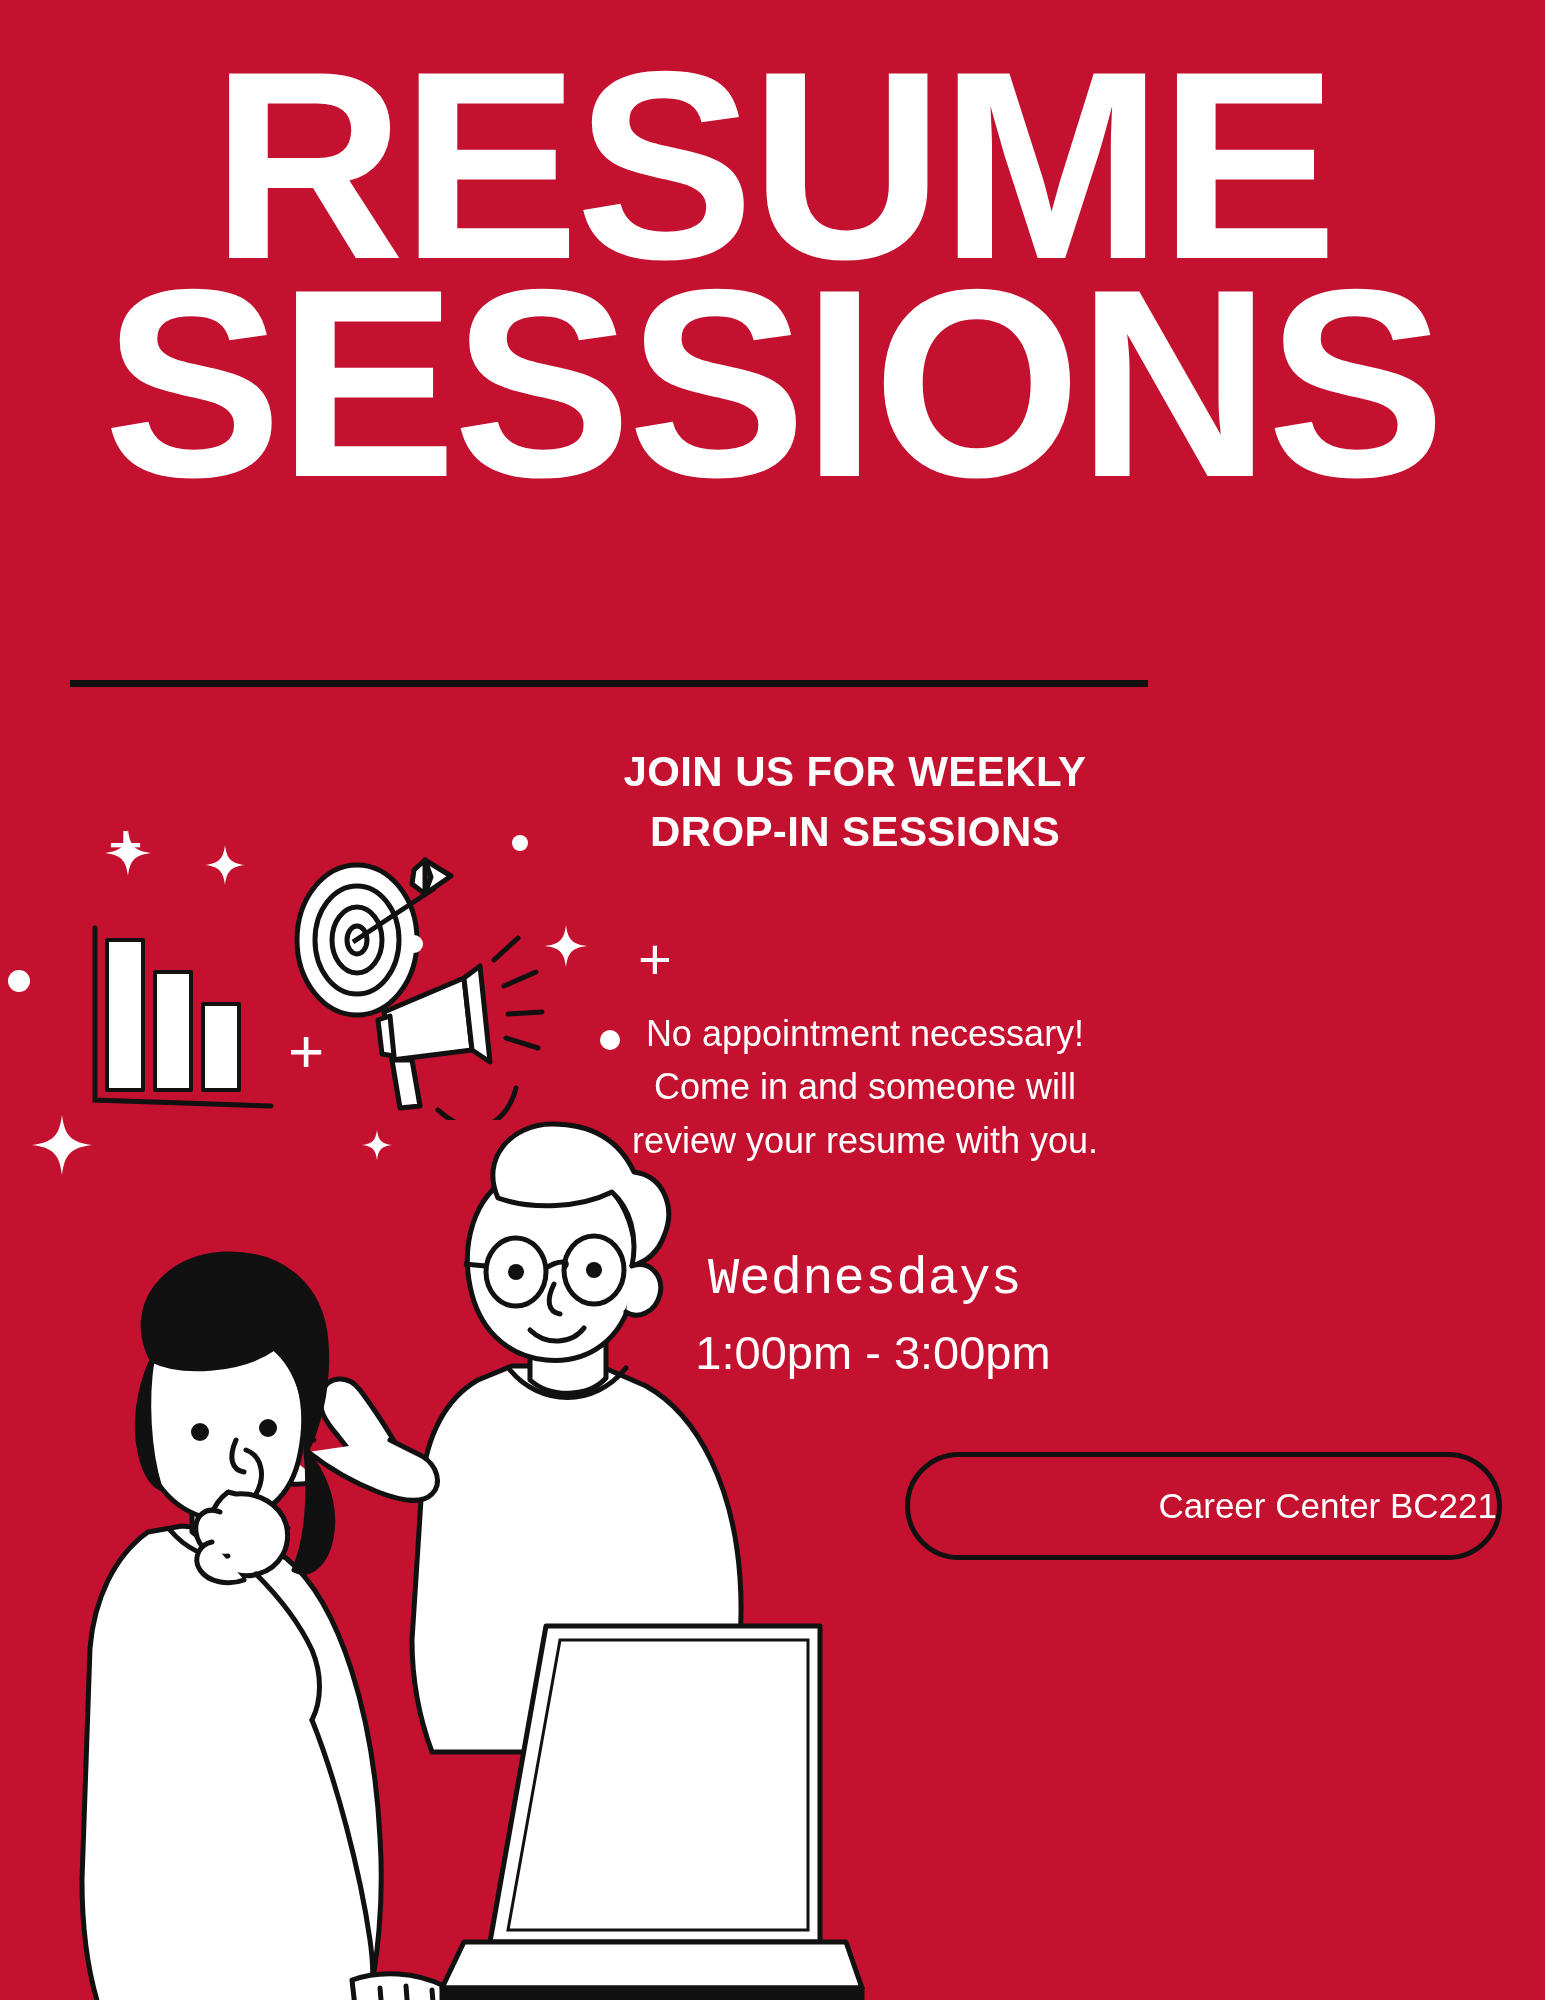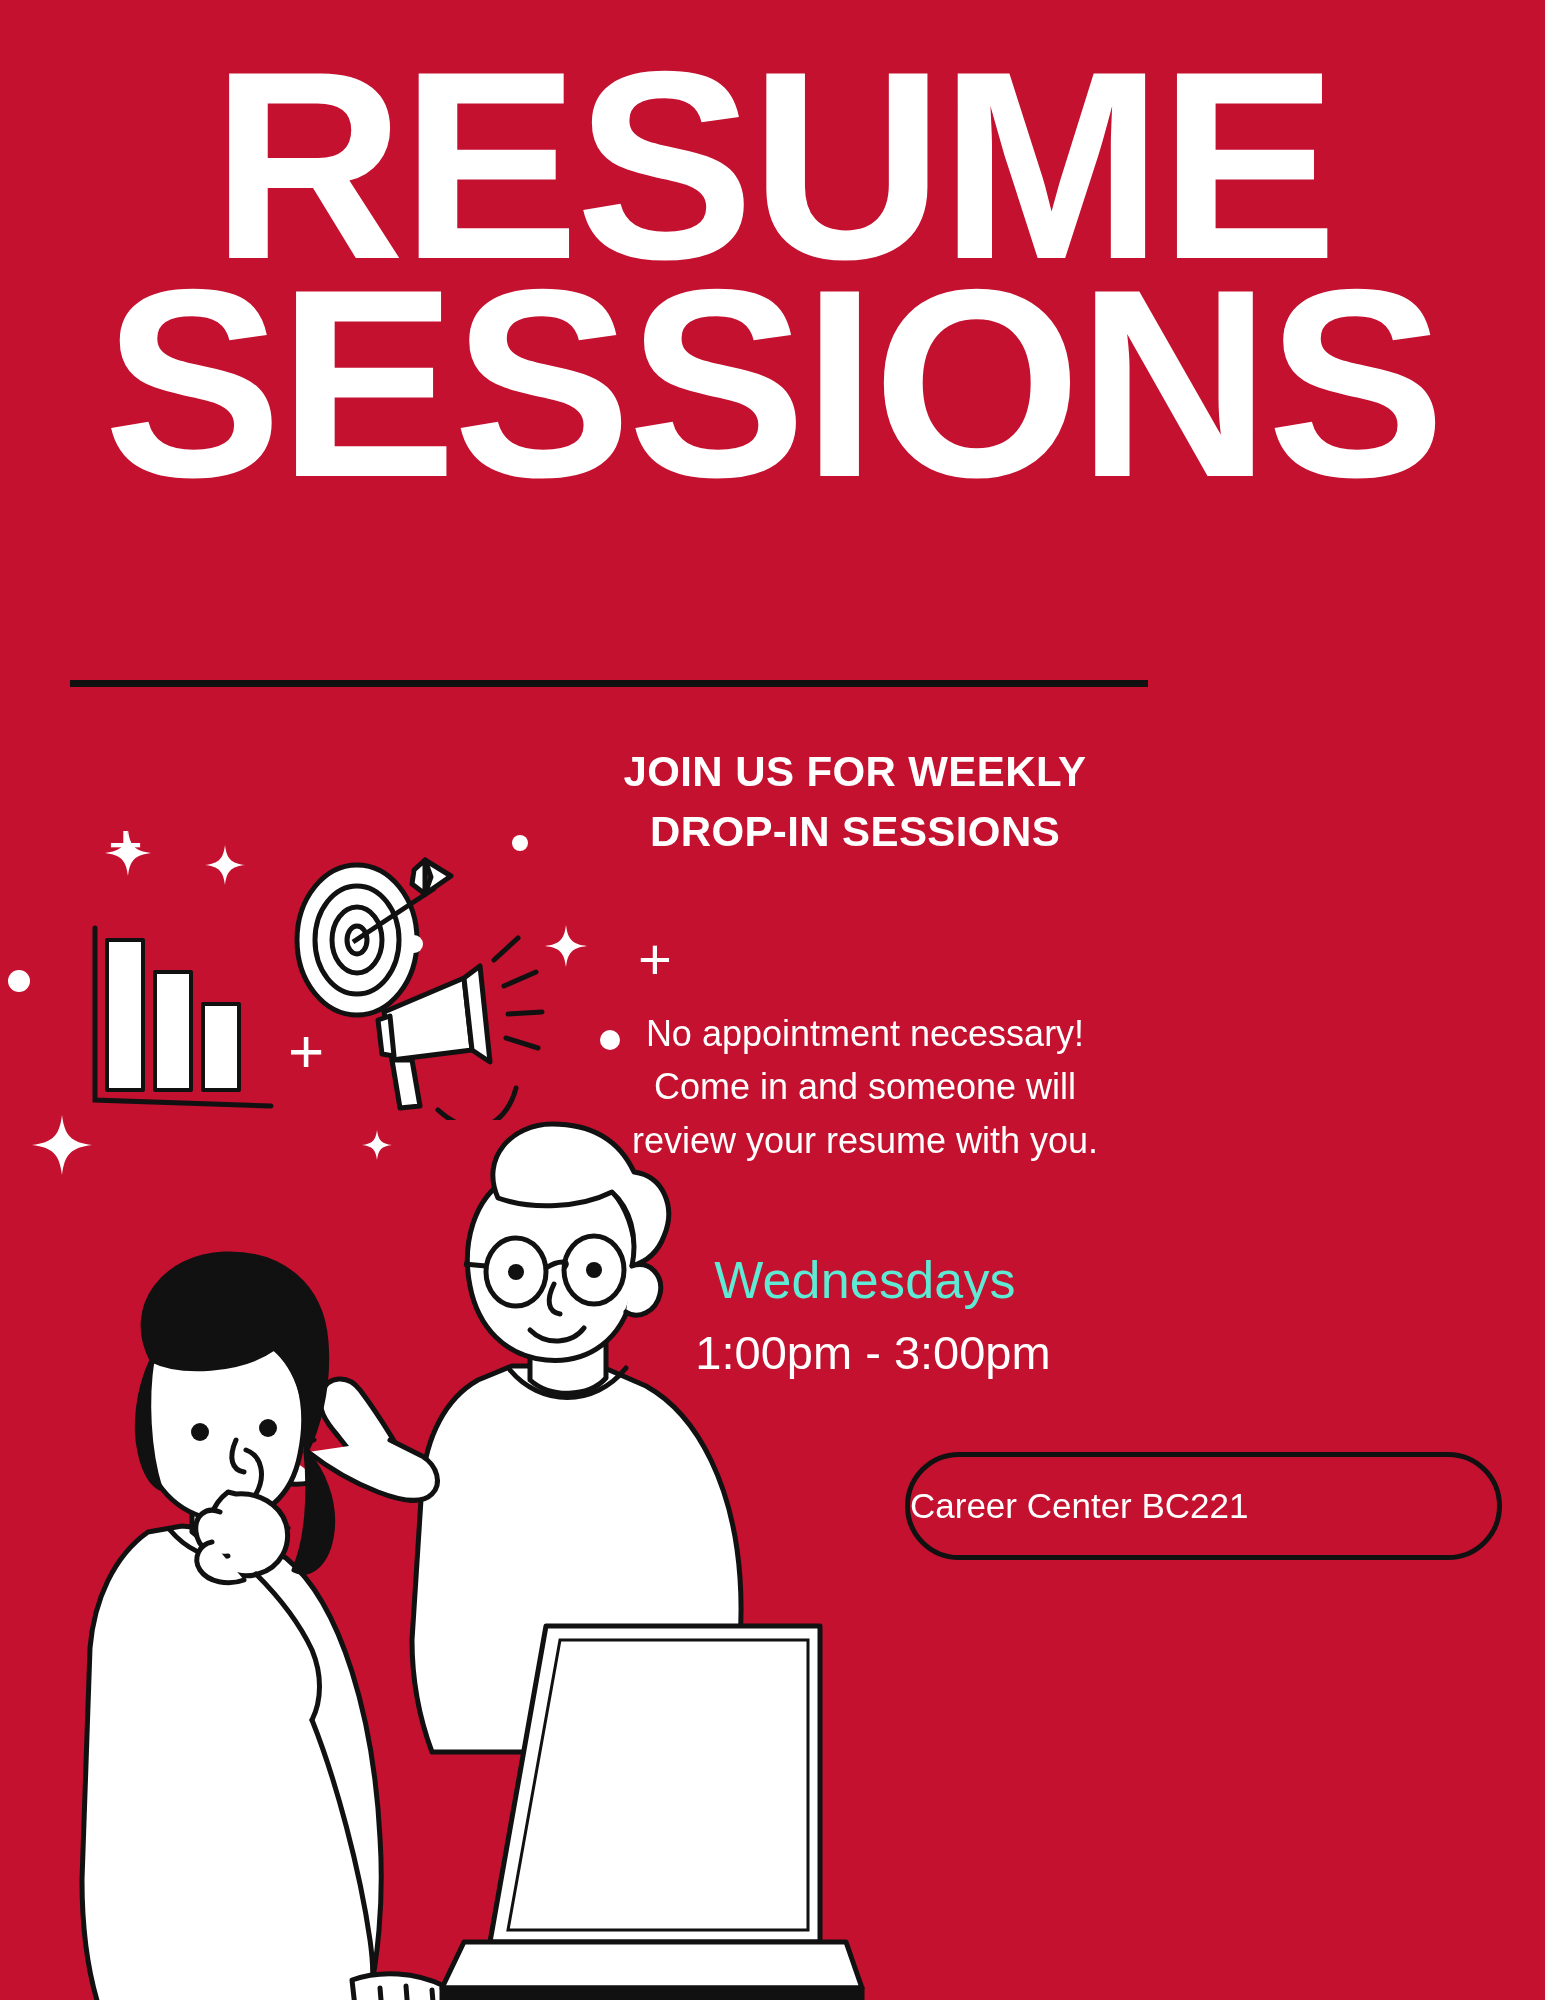--- a/index.html
+++ b/index.html
@@ -60,41 +60,42 @@
     color:#FFFFFF;
     font-size:36px;
     font-weight:400;
     line-height:1.48;
     margin-top:32px;
   }
   .day{
     position:absolute;
     left:560px; top:1250px; width:610px;
     text-align:center;
-    color:#5eead4;
+    color:#ffffff;
     font-size:52px;
     font-weight:500;
     letter-spacing:0.2px;
+    font-family:Liberation Mono, monospace;
   }
   .time{
     position:absolute;
     left:568px; top:1325px; width:610px;
     text-align:center;
     color:#FFFFFF;
     font-size:47px;
     font-weight:400;
   }
   .pill{
     position:absolute;
     left:905px; top:1452px;
     width:597px; height:108px;
     border:5px solid #111111;
     border-radius:58px;
     box-sizing:border-box;
-    display:flex;align-items:center;justify-content:flex-start;
+    display:flex;align-items:center;justify-content:flex-end;
     color:#FFFFFF;
     font-size:35px;
     font-weight:400;
     background:transparent;
   }
 
   
   .art{position:absolute;left:0;top:1020px;width:1000px;height:1000px;}
   .art svg{display:block;}
 

